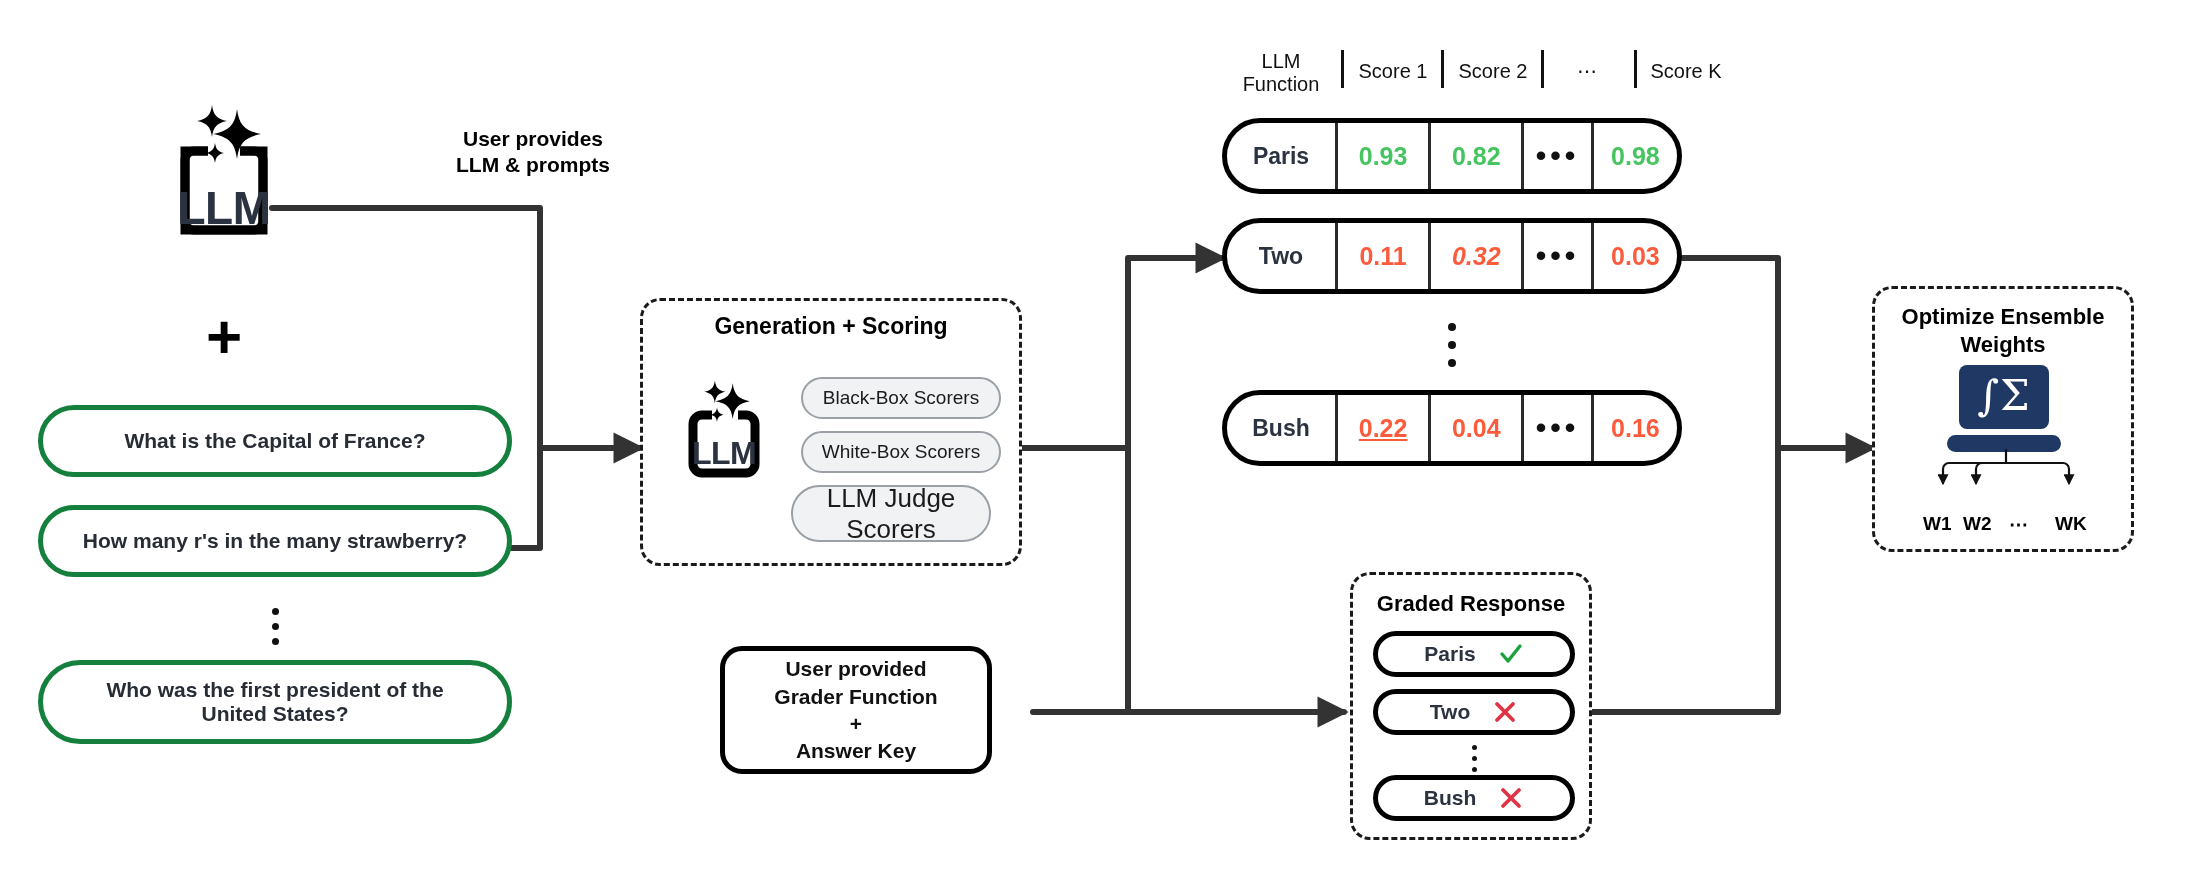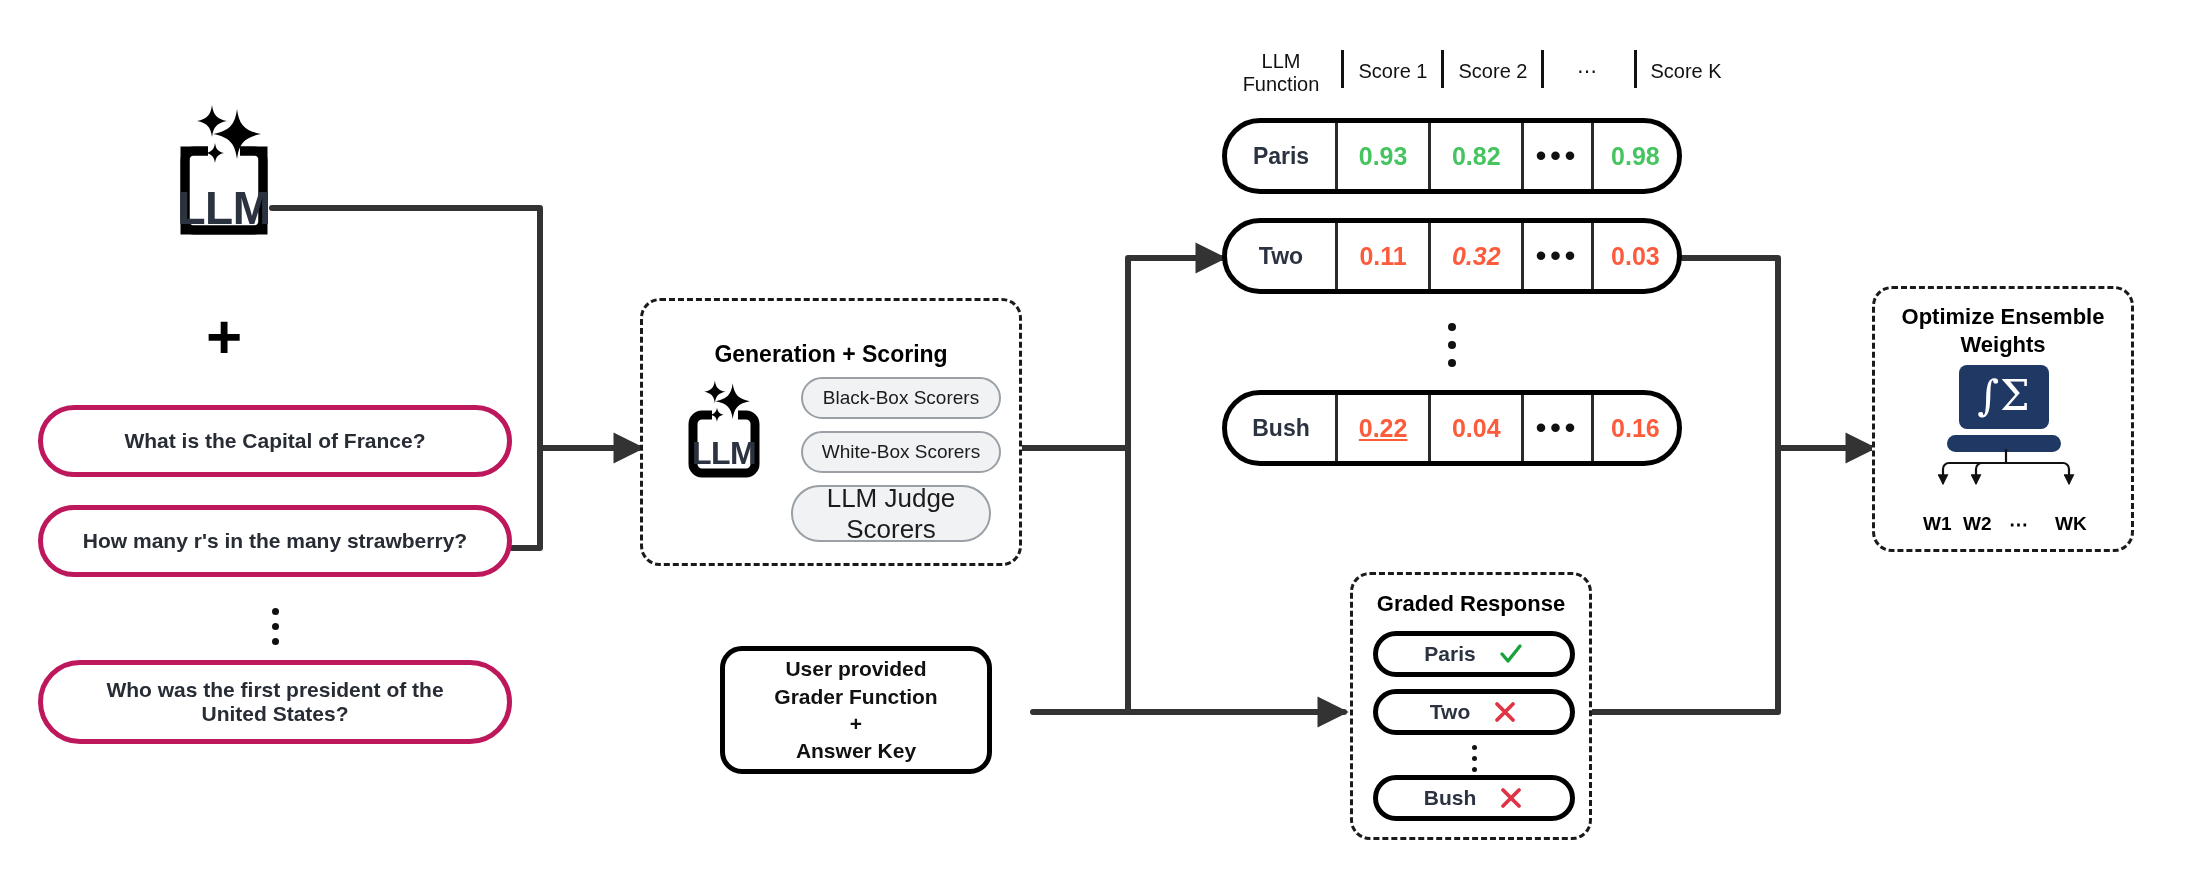--- a/index.html
+++ b/index.html
@@ -12,21 +12,21 @@
     position: relative;
     width: 2195px;
     height: 874px;
     background: #ffffff;
     overflow: hidden;
   }
   .abs { position: absolute; }
 
   
   .pill {
-    border: 5px solid #be185d;
+    border: 5px solid #15803d;
     border-radius: 999px;
     background: #ffffff;
     display: flex;
     align-items: center;
     justify-content: center;
     text-align: center;
     color: #272c35;
     font-weight: bold;
   }
   .rounded-card {
@@ -190,41 +190,45 @@
     <svg class="sparkles" style="left:18px; top:-22px;" width="78" height="70" viewBox="0 0 78 70">
       <path d="M47 6 C49 22 55 28 71 31 C55 34 49 40 47 56 C45 40 39 34 23 31 C39 28 45 22 47 6 Z" fill="#000"></path>
       <path d="M22 2 C23.3 12 27 16 37 18 C27 20 23.3 24 22 34 C20.7 24 17 20 7 18 C17 16 20.7 12 22 2 Z" fill="#000"></path>
       <path d="M25 40 C25.9 46 28 48.5 34 50 C28 51.5 25.9 54 25 60 C24.1 54 22 51.5 16 50 C22 48.5 24.1 46 25 40 Z" fill="#000"></path>
     </svg>
     <div class="llm-text" style="top:56px; font-size:46px;">LLM</div>
   </div>
 
   <div class="abs" style="left:172px; top:306px; width:104px; text-align:center; font-size:62px; font-weight:bold; color:#000; line-height:1;">+</div>
 
+  <div class="plain-label" style="left:388px; top:126px; width:290px; font-size:21px;">
+    <div>User provides</div>
+    <div>LLM &amp; prompts</div>
+  </div>
 
   <div class="abs pill" style="left:38px; top:405px; width:474px; height:72px; font-size:21px;">
     <span>What is the Capital of France?</span>
   </div>
 
   <div class="abs pill" style="left:38px; top:505px; width:474px; height:72px; font-size:21px;">
     <span>How many r's in the many strawberry?</span>
   </div>
 
   <div class="abs vdots" style="left:38px; top:600px; width:474px; height:52px;">
     <i style="width:7px;height:7px;margin:4px 0;"></i>
     <i style="width:7px;height:7px;margin:4px 0;"></i>
     <i style="width:7px;height:7px;margin:4px 0;"></i>
   </div>
 
   <div class="abs pill" style="left:38px; top:660px; width:474px; height:84px; font-size:21px; padding:0 34px;">
     <span>Who was the first president of the United States?</span>
   </div>
 
   <div class="abs dashed-card" style="left:640px; top:298px; width:382px; height:268px;">
-    <div class="sec-title" style="top:40px; font-size:23px;">Generation + Scoring</div>
+    <div class="sec-title" style="top:12px; font-size:23px;">Generation + Scoring</div>
 
     <div class="abs llm-icon" style="left:42px; top:92px; width:78px; height:88px;">
       <svg class="frame-svg" width="78" height="88" viewBox="0 0 78 88">
         <rect x="8" y="22" width="62" height="58" rx="9" ry="9" fill="none" stroke="#000" stroke-width="9"></rect>
         <rect x="27" y="14" width="26" height="16" fill="#ffffff"></rect>
       </svg>
       <svg class="sparkles" style="left:14px; top:-14px;" width="56" height="50" viewBox="0 0 78 70">
         <path d="M47 6 C49 22 55 28 71 31 C55 34 49 40 47 56 C45 40 39 34 23 31 C39 28 45 22 47 6 Z" fill="#000"></path>
         <path d="M22 2 C23.3 12 27 16 37 18 C27 20 23.3 24 22 34 C20.7 24 17 20 7 18 C17 16 20.7 12 22 2 Z" fill="#000"></path>
         <path d="M25 40 C25.9 46 28 48.5 34 50 C28 51.5 25.9 54 25 60 C24.1 54 22 51.5 16 50 C22 48.5 24.1 46 25 40 Z" fill="#000"></path>

